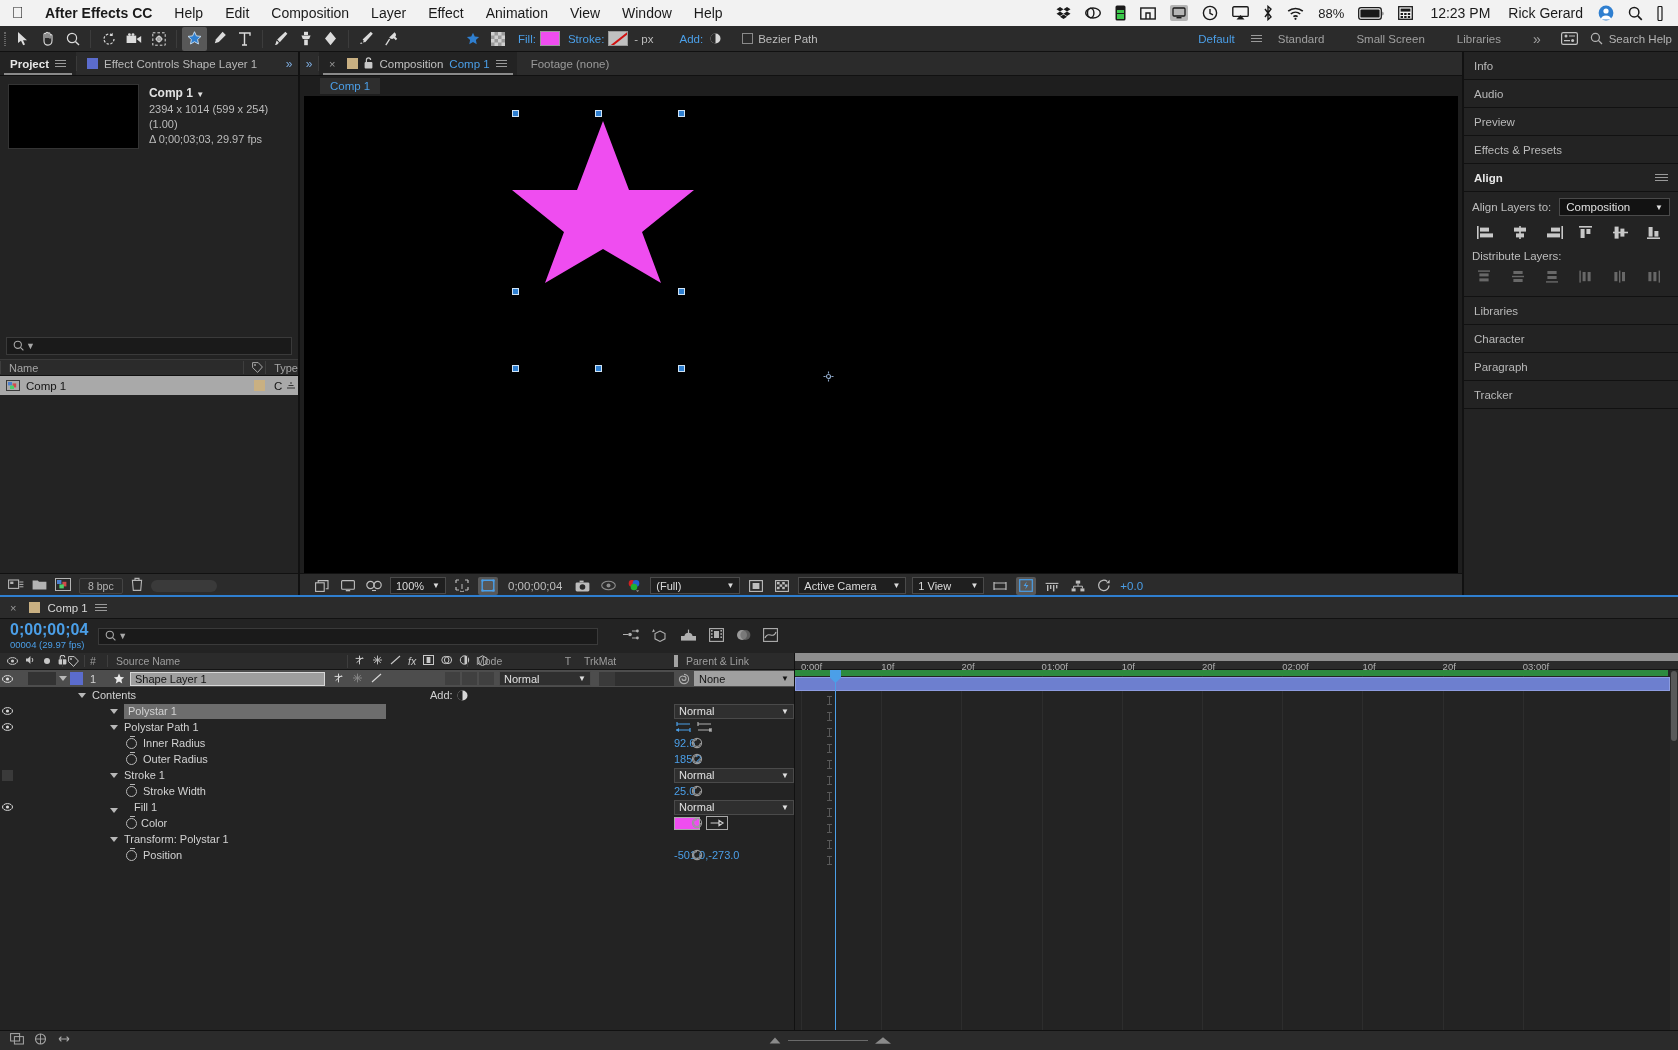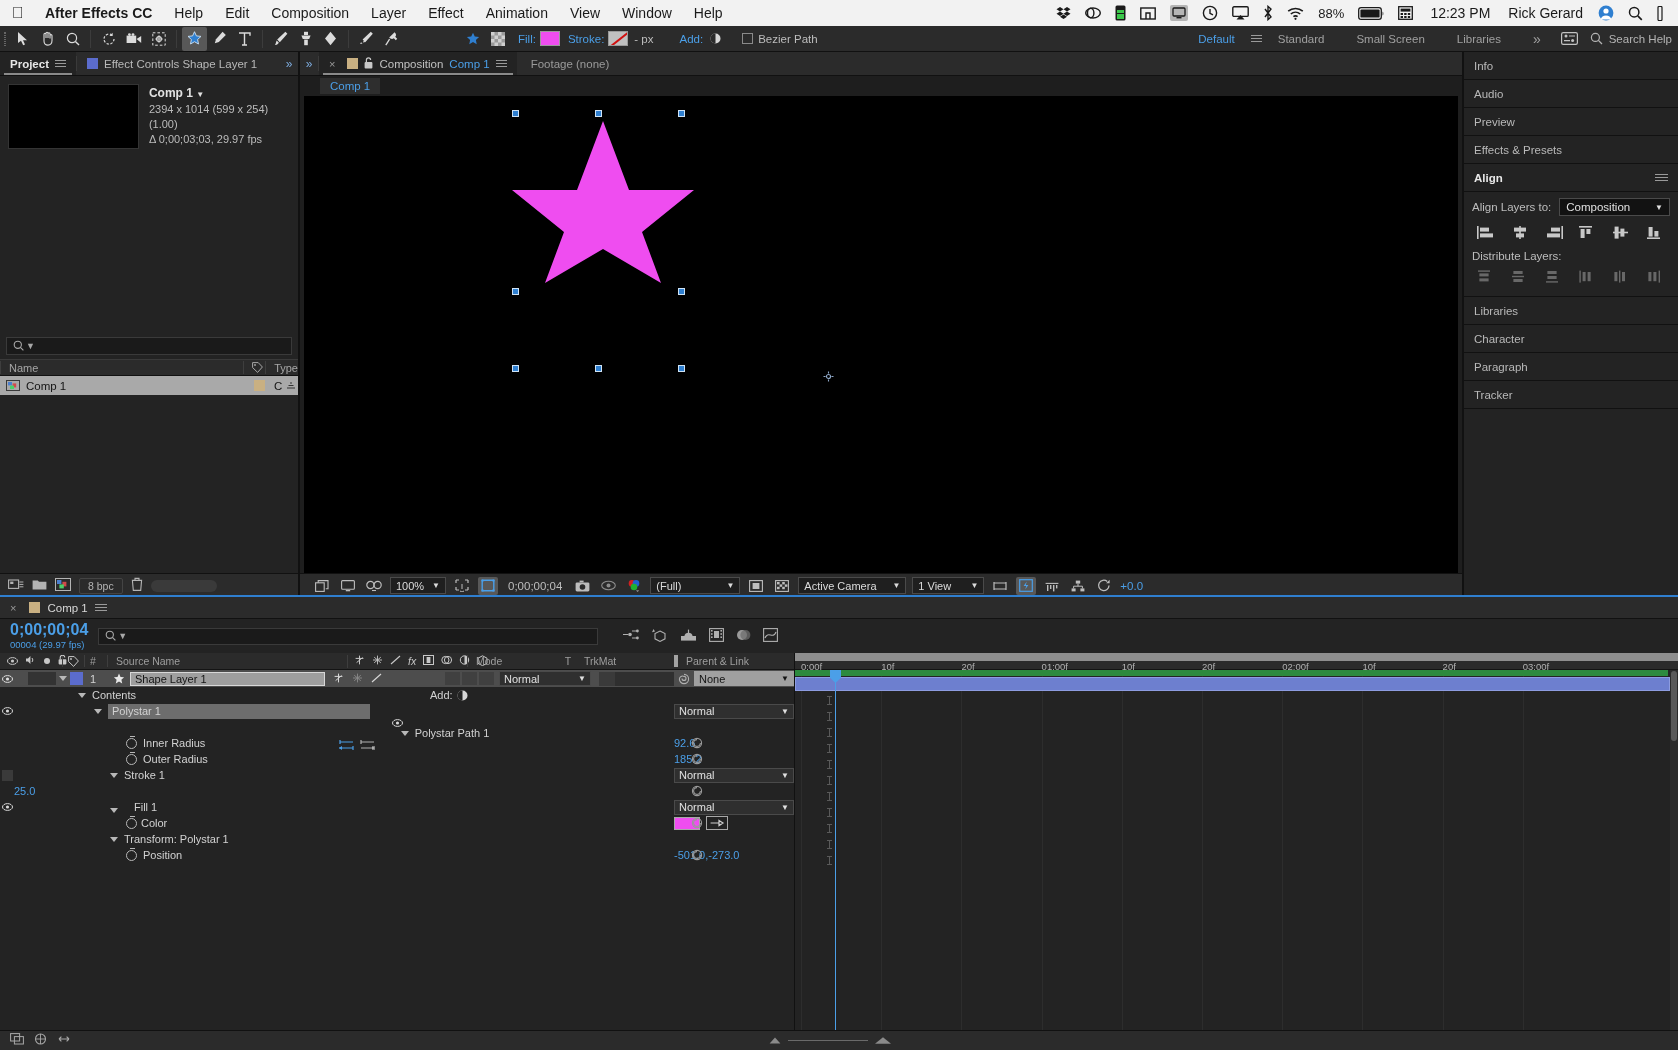--- a/index.html
+++ b/index.html
@@ -1092,39 +1092,39 @@
               </span>
               <span style="width:120px;display:flex;align-items:center"></span>
               <span style="position:absolute;left:430px;display:flex;align-items:center;gap:4px;font-size:11px">
                 <span>Add:</span>
                 <svg width="11" height="11" viewBox="0 0 11 11">
                   <circle cx="5.5" cy="5.5" r="5" fill="#d8d8d8"></circle>
                   <path d="M5.5 0.5a5 5 0 0 0 0 10z" fill="#232323"></path>
                 </svg>
               </span>
             </div>
-            <div class="row" style="height: 16px;">
+            <div class="row" style="height: 16px; gap: 16px;">
               <span class="eyecol" style="width:14px">
                 <svg width="11" height="8" viewBox="0 0 11 8">
                   <ellipse cx="5.5" cy="4" rx="5" ry="3.4" fill="none" stroke="#d8d8d8" stroke-width="1"></ellipse>
                   <circle cx="5.5" cy="4" r="1.6" fill="#d8d8d8"></circle>
                 </svg>
               </span>
               <span style="flex:1;display:flex;align-items:center;padding-left:80px;gap:6px">
                 <span class="tri"></span>
                 <span class="hilite" style="flex:1;max-width:262px">Polystar 1</span>
               </span>
               <span style="width:120px;display:flex;align-items:center">
                 <span class="modesel">
                   <span>Normal</span>
                   <span style="font-size:8px">▼</span>
                 </span>
               </span>
             </div>
-            <div class="row" style="height: 16px; flex-direction: column;">
+            <div class="row" style="height: 16px;">
               <span class="eyecol" style="width:14px">
                 <svg width="11" height="8" viewBox="0 0 11 8">
                   <ellipse cx="5.5" cy="4" rx="5" ry="3.4" fill="none" stroke="#d8d8d8" stroke-width="1"></ellipse>
                   <circle cx="5.5" cy="4" r="1.6" fill="#d8d8d8"></circle>
                 </svg>
               </span>
               <span style="flex:1;display:flex;align-items:center;padding-left:96px;gap:6px">
                 <span class="tri"></span>
                 <span>Polystar Path 1</span>
               </span>
@@ -1183,20 +1183,24 @@
               </span>
               <span style="width:120px;display:flex;align-items:center">
                 <span class="modesel">
                   <span>Normal</span>
                   <span style="font-size:8px">▼</span>
                 </span>
               </span>
             </div>
             <div class="row" style="height: 16px;">
               <span class="eyecol" style="width:14px"></span>
+              <span style="flex:1;display:flex;align-items:center;padding-left:112px;gap:6px">
+                <span class="stopwatch"></span>
+                <span>Stroke Width</span>
+              </span>
               <span style="width:120px;display:flex;align-items:center">
                 <span class="valblue">25.0</span>
               </span>
               <span class="kfcol" style="position:absolute;left:686px">
                 <svg width="12" height="12" viewBox="0 0 12 12">
                   <circle cx="6" cy="6" r="4.6" fill="none" stroke="#9a9a9a" stroke-width="1.1"></circle>
                   <path d="M6 2.6a3.4 3.4 0 1 0 3.4 3.4" fill="none" stroke="#9a9a9a" stroke-width="1.1"></path>
                 </svg>
               </span>
             </div>

